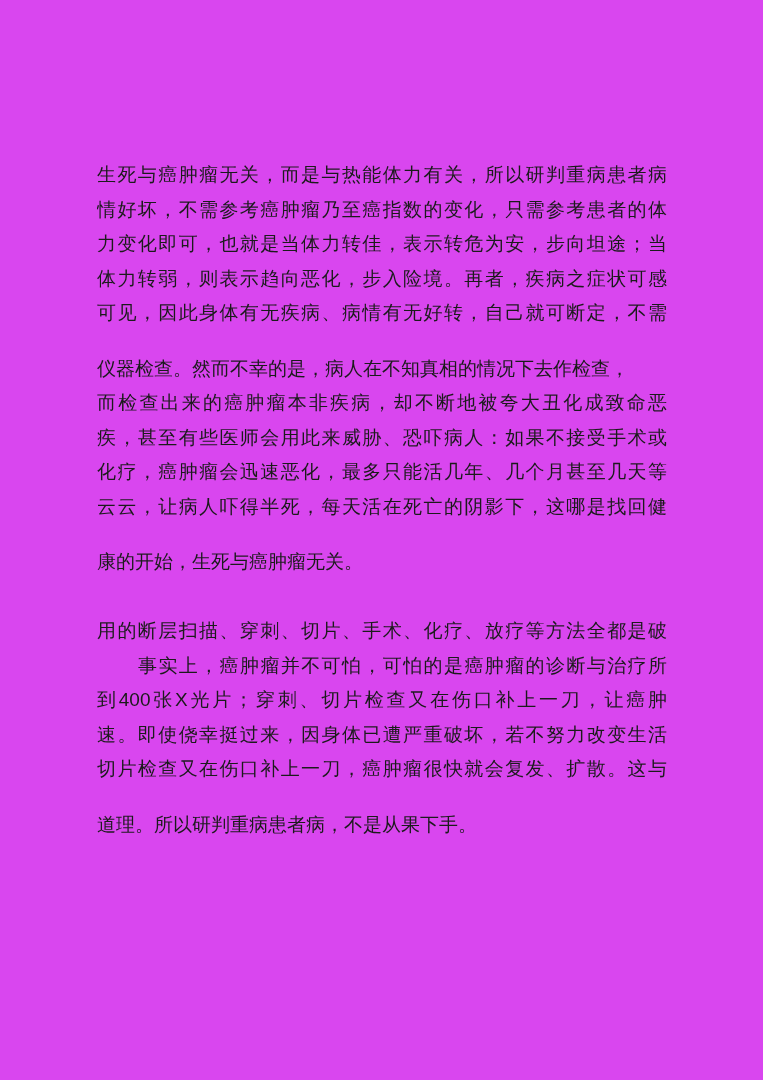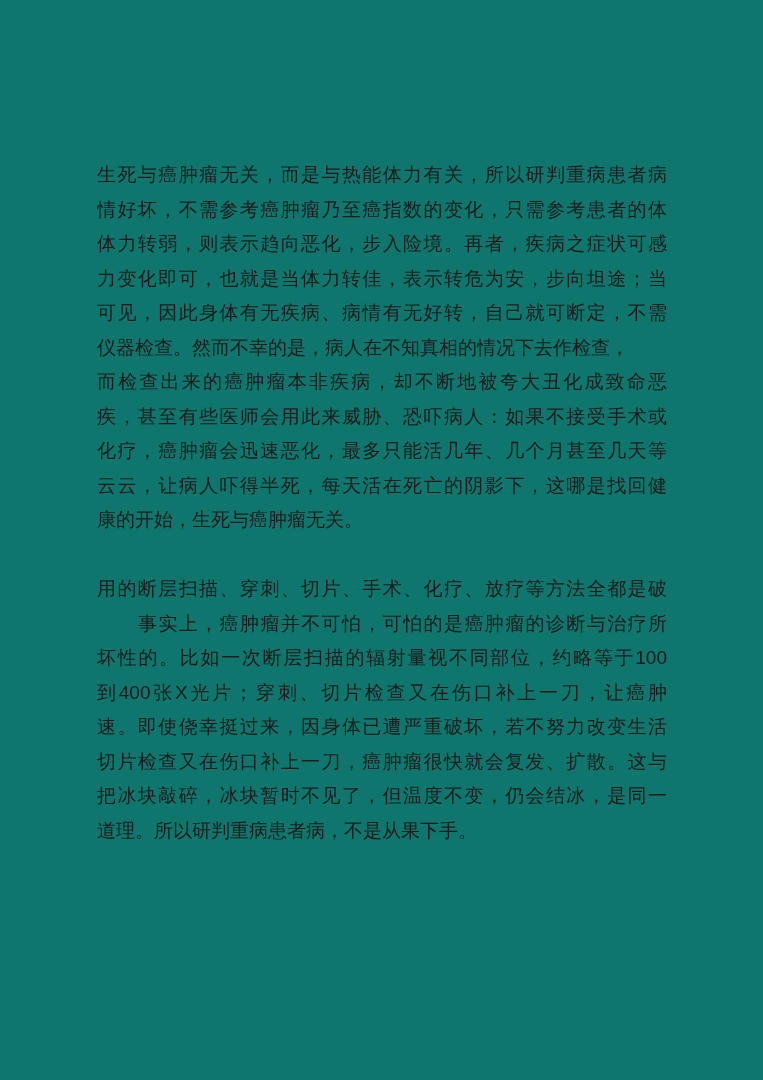--- a/index.html
+++ b/index.html
@@ -4,21 +4,21 @@
 <style>
   html, body {
     margin: 0;
     padding: 0;
     background: #ffffff;
   }
   .page {
     position: relative;
     width: 763px;
     height: 1080px;
-    background: #0f766e;
+    background: #d946ef;
     overflow: hidden;
   }
   .text-block {
     position: absolute;
     left: 97px;
     top: 158px;
     width: 570px;
     font-family: "Liberation Sans", sans-serif;
     font-size: 19px;
     font-weight: 500;
@@ -26,53 +26,52 @@
   }
   .line {
     height: 34.5px;
     line-height: 34.5px;
     text-align: justify;
     text-align-last: justify;
     overflow: hidden;
   }
   .line.flush {
     text-align-last: left;
+    margin-top: 21px;
   }
   .line.indent {
     text-indent: 41px;
   }
   .paragraph-gap {
     margin-top: 34.5px;
   }
 </style>
 </head>
 <body>
 
 <div class="page">
   <div class="text-block">
 
     <div class="paragraph">
       <div class="line">生死与癌肿瘤无关，而是与热能体力有关，所以研判重病患者病</div>
       <div class="line">情好坏，不需参考癌肿瘤乃至癌指数的变化，只需参考患者的体</div>
+      <div class="line">力变化即可，也就是当体力转佳，表示转危为安，步向坦途；当</div>
       <div class="line">体力转弱，则表示趋向恶化，步入险境。再者，疾病之症状可感</div>
-      <div class="line">力变化即可，也就是当体力转佳，表示转危为安，步向坦途；当</div>
       <div class="line">可见，因此身体有无疾病、病情有无好转，自己就可断定，不需</div>
       <div class="line flush">仪器检查。然而不幸的是，病人在不知真相的情况下去作检查，</div>
       <div class="line">而检查出来的癌肿瘤本非疾病，却不断地被夸大丑化成致命恶</div>
       <div class="line">疾，甚至有些医师会用此来威胁、恐吓病人：如果不接受手术或</div>
       <div class="line">化疗，癌肿瘤会迅速恶化，最多只能活几年、几个月甚至几天等</div>
       <div class="line">云云，让病人吓得半死，每天活在死亡的阴影下，这哪是找回健</div>
       <div class="line flush">康的开始，生死与癌肿瘤无关。</div>
     </div>
 
     <div class="paragraph paragraph-gap">
       <div class="line">用的断层扫描、穿刺、切片、手术、化疗、放疗等方法全都是破</div>
       <div class="line indent">事实上，癌肿瘤并不可怕，可怕的是癌肿瘤的诊断与治疗所</div>
-      <div class="line">坏性的。比如一次断层扫描的辐射量视不同部位，约略等于100</div>
       <div class="line">到400张X光片；穿刺、切片检查又在伤口补上一刀，让癌肿</div>
       <div class="line">速。即使侥幸挺过来，因身体已遭严重破坏，若不努力改变生活</div>
       <div class="line">切片检查又在伤口补上一刀，癌肿瘤很快就会复发、扩散。这与</div>
-      <div class="line">把冰块敲碎，冰块暂时不见了，但温度不变，仍会结冰，是同一</div>
       <div class="line flush">道理。所以研判重病患者病，不是从果下手。</div>
     </div>
 
   </div>
 </div>
 
 </body></html>

